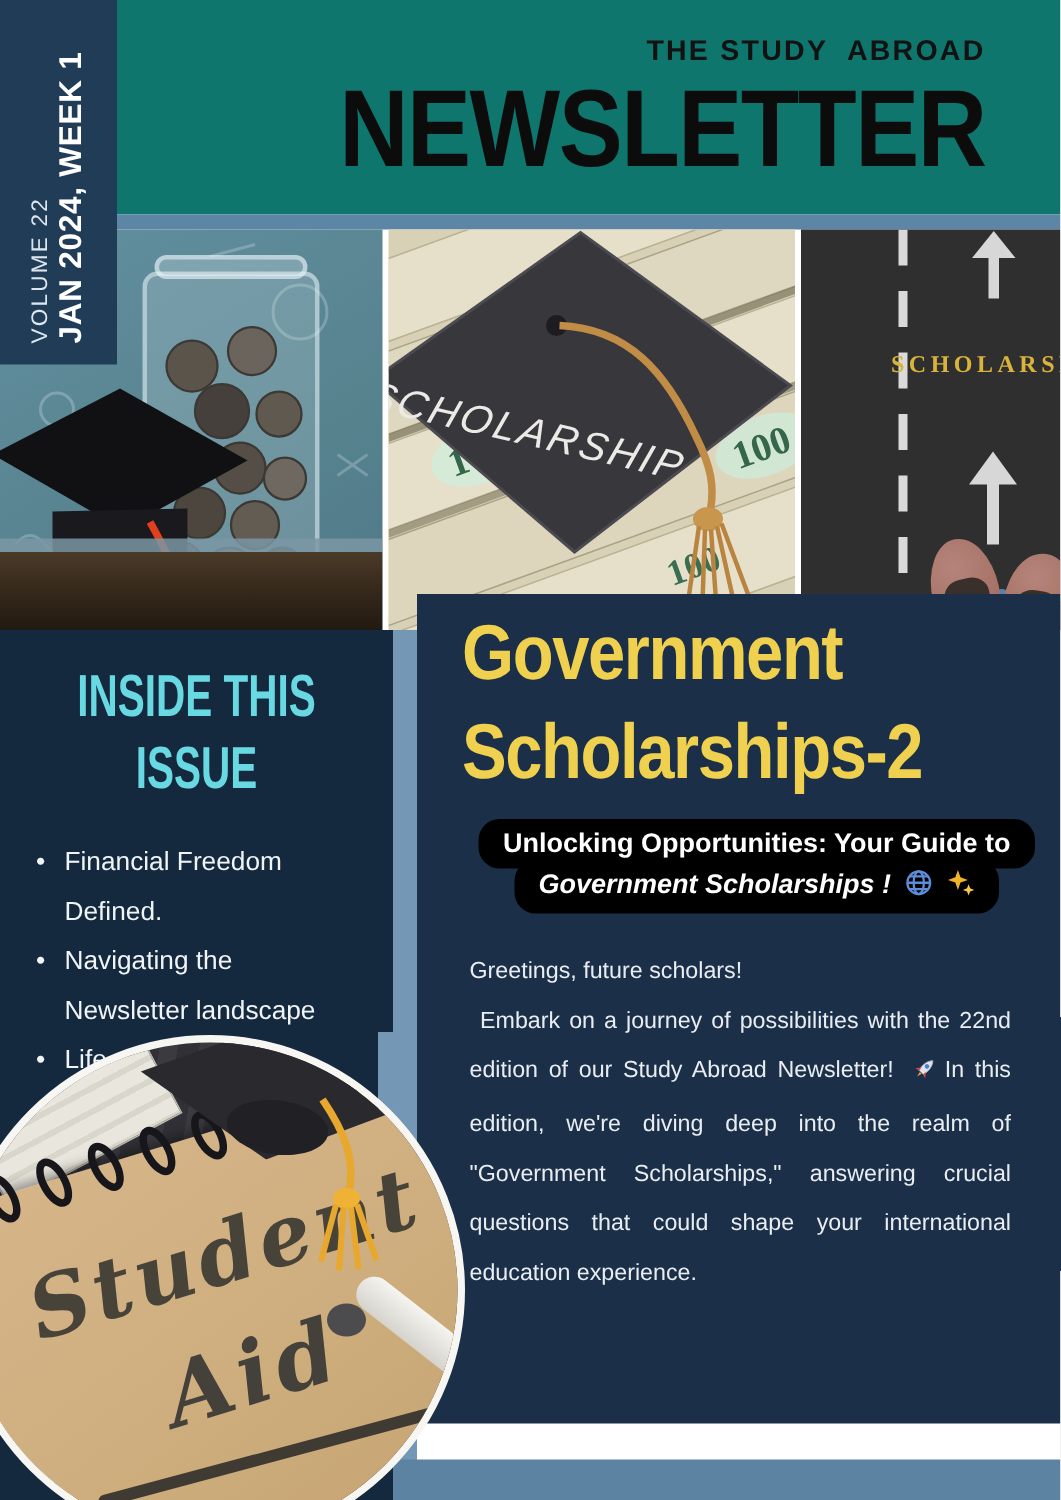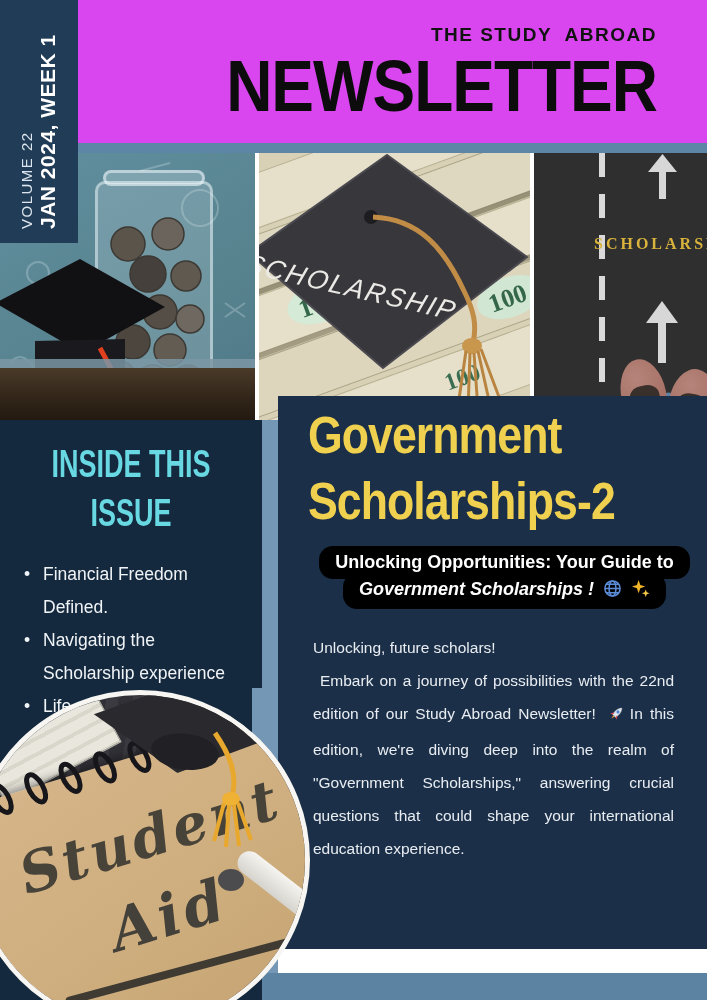--- a/index.html
+++ b/index.html
@@ -4,21 +4,21 @@
 <style>
   html,body { margin:0; padding:0; background:#e8e8e8; }
   .page {
     position:relative; width:707px; height:1000px; margin:0 auto;
     background:#ffffff; overflow:hidden;
     font-family:"Liberation Sans", sans-serif;
   }
   .page * { box-sizing:border-box; }
 
   
-  .masthead { position:absolute; left:78px; top:0; width:629px; height:143px; background:#d946ef; text-align:right; padding-right:50px; }
+  .masthead { position:absolute; left:78px; top:0; width:629px; height:143px; background:#0f766e; text-align:right; padding-right:50px; }
   .kicker { margin-top:24px; font-size:19px; font-weight:700; letter-spacing:1.5px; color:#121212; white-space:pre; }
   .mast-title { display:inline-block; margin-top:2px; font-size:64px; font-weight:800; color:#0c0c0c; line-height:66px; letter-spacing:-1px; transform:scale(1.0,1.14); transform-origin:right top; }
 
   
   .vol-bar { position:absolute; left:0; top:0; width:78px; height:243px; background:#203c57; z-index:5; }
   .vol-rot { position:absolute; left:0; top:243px; width:243px; height:78px; transform:rotate(-90deg); transform-origin:0 0; display:flex; flex-direction:column; justify-content:center; padding-left:14px; }
   .vol-line1 { font-size:15px; font-weight:400; letter-spacing:1.5px; color:#dde6ee; }
   .vol-line2 { font-size:21px; font-weight:800; letter-spacing:0.5px; color:#ffffff; margin-top:1px; }
 
   .top-strip { position:absolute; left:78px; top:143px; width:629px; height:10px; background:#5d86a6; }
@@ -221,21 +221,21 @@
     </div>
   </div>
 
   <div class="left-col">
     <div class="issue-head">
       <div>INSIDE THIS</div>
       <div>ISSUE</div>
     </div>
     <ul class="issue-list">
       <li>Financial Freedom Defined.</li>
-      <li>Navigating the Scholarship experience</li>
+      <li>Navigating the Newsletter landscape</li>
       <li>Life after Graduation</li>
     </ul>
   </div>
 
   <div class="v-strip"></div>
   <div class="steel-block"></div>
 
   <div class="right-panel">
     <div class="art-title">
       <div>Government</div>
@@ -258,21 +258,21 @@
         </span>
         <span class="pill-icon">
           <svg width="19" height="19" viewBox="0 0 20 20">
             <path d="M8 1 L9.8 6.2 15 8 L9.8 9.8 8 15 L6.2 9.8 1 8 L6.2 6.2 Z" fill="#f0b429"></path>
             <path d="M15.5 11 L16.6 13.9 19.5 15 L16.6 16.1 15.5 19 L14.4 16.1 11.5 15 L14.4 13.9 Z" fill="#f6c94a"></path>
           </svg>
         </span>
       </span>
     </div>
     <div class="body-copy">
-      <p>Unlocking, future scholars!</p>
+      <p>Greetings, future scholars!</p>
       <p class="para2">
         <span>Embark on a journey of possibilities with the 22nd edition of our Study Abroad Newsletter!</span><span class="inline-icon"><svg width="17" height="17" viewBox="0 0 20 20">
           <g transform="rotate(45 10 10)">
             <path d="M10 1 C13 4 13.6 9 12.5 14 L7.5 14 C6.4 9 7 4 10 1 Z" fill="#dfe3ea" stroke="#aab1bd" stroke-width="0.6"></path>
             <circle cx="10" cy="7.5" r="1.8" fill="#4a7fd4"></circle>
             <path d="M7.5 11 L4.5 15 L7.8 14.2 Z" fill="#d64550"></path>
             <path d="M12.5 11 L15.5 15 L12.2 14.2 Z" fill="#d64550"></path>
             <path d="M9 14.5 L10 18.5 L11 14.5 Z" fill="#f49f3c"></path>
           </g>
         </svg></span><span>In this edition, we're diving deep into the realm of "Government Scholarships," answering crucial questions that could shape your international education experience.</span>

